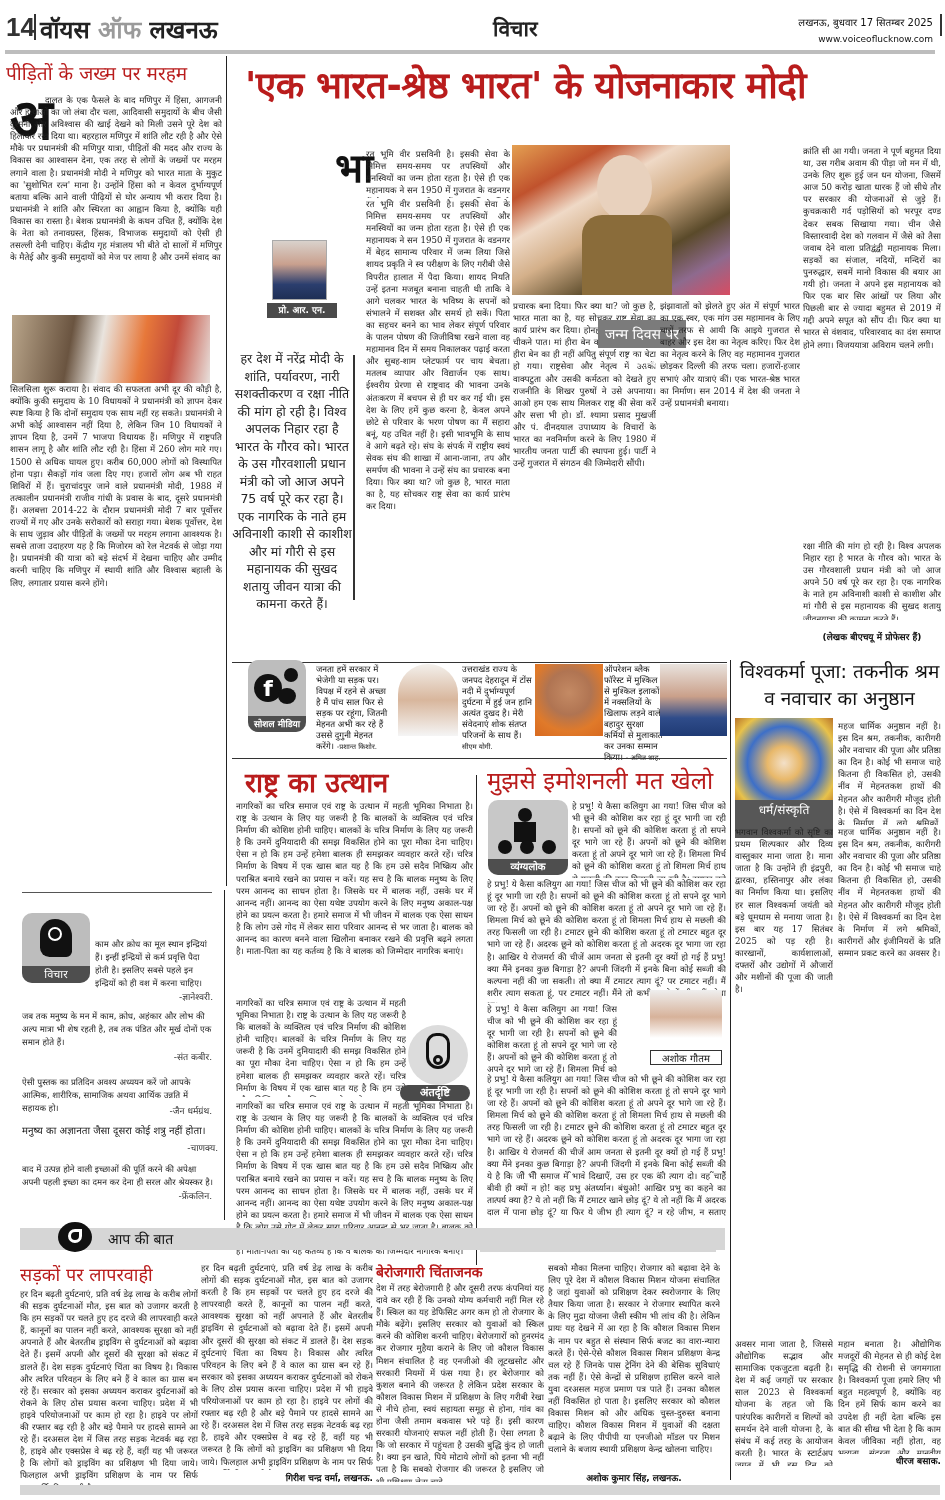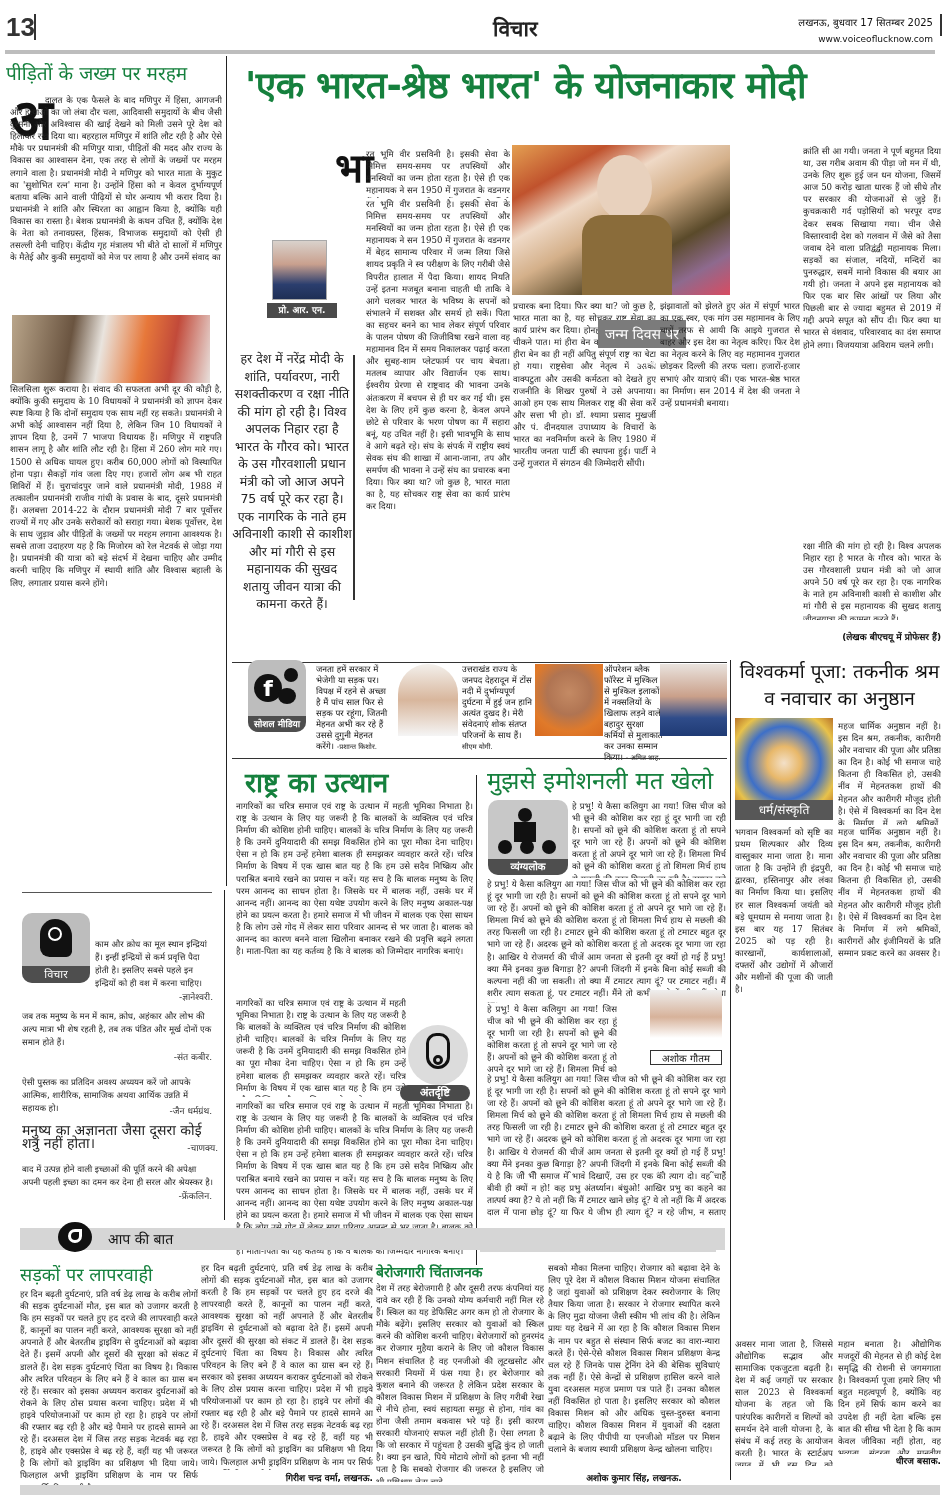--- a/index.html
+++ b/index.html
@@ -7,34 +7,39 @@
 .abs{position:absolute}
 .txt{font-size:8.6px;line-height:12.1px;text-align:justify;color:#222;overflow:hidden;font-family:"DejaVu Serif",serif}
 .hdr{top:0;left:0;width:945px;height:50px}
 .pno{left:6px;top:12px;font-size:26px;font-weight:900;color:#333;font-family:"Liberation Sans",sans-serif}
 .brand{left:40px;top:12px;font-size:24px;font-weight:900;color:#222}
 .brand .mid{color:#9a9a9a}
 .section{left:493px;top:14px;font-size:21px;font-weight:bold;color:#222}
 .dateline{right:12px;top:14px;font-size:10px;text-align:right;line-height:17px}
 .rule{background:#bdbdbd}
 .vline{background:#222}
-.h1{font-weight:bold;color:#15803d;white-space:nowrap}
+.h1{font-weight:bold;color:#b91c1c;white-space:nowrap}
 .cap{background:#5a5a5a;color:#fff;text-align:center;font-weight:bold}
 .ph{background:linear-gradient(135deg,#c7a07a,#8c5a3c 40%,#e6c7a0 70%,#6b4a3a)}
 .greybar{background:#d6d6d6}
 .iconbox{background:#bdbdbd;border-radius:10px}
 .quote{font-size:9.5px;line-height:15px;color:#222}
 .attr{font-size:9px;text-align:right;color:#333}
 </style>
 </head>
 <body>
 
 <div class="abs hdr">
-  <div class="abs pno">13</div>
+  <div class="abs pno">14</div>
   <div class="abs" style="left:34px;top:14px;width:2px;height:26px;background:#333"></div>
+  <div class="abs brand">
+    <span>वॉयस</span>
+    <span class="mid">ऑफ</span>
+    <span>लखनऊ</span>
+  </div>
   <div class="abs section">विचार</div>
   <div class="abs dateline">
     <div>लखनऊ, बुधवार 17 सितम्बर 2025</div>
     <div style="font-size:9px">www.voiceoflucknow.com</div>
   </div>
   <div class="abs" style="right:3px;top:14px;width:2px;height:22px;background:#333"></div>
 </div>
 <div class="abs rule" style="left:5px;top:50px;width:930px;height:4px"></div>
 
 <div class="abs" style="left:6px;top:60px;width:220px">
@@ -62,41 +67,41 @@
 <div class="abs txt" style="left:366px;top:198px;width:144px;height:455px"><span>रत भूमि वीर प्रसविनी है। इसकी सेवा के निमित्त समय-समय पर तपस्वियों और मनस्वियों का जन्म होता रहता है। ऐसे ही एक महानायक ने सन 1950 में गुजरात के वडनगर में बेहद सामान्य परिवार में जन्म लिया जिसे शायद प्रकृति ने स्व परीक्षण के लिए गरीबी जैसे विपरीत हालात में पैदा किया। शायद नियति उन्हें इतना मजबूत बनाना चाहती थी ताकि वे आगे चलकर भारत के भविष्य के सपनों को संभालने में सशक्त और समर्थ हो सकें। पिता का सहचर बनने का भाव लेकर संपूर्ण परिवार के पालन पोषण की जिजीविषा रखने वाला वह महामानव दिन में समय निकालकर पढ़ाई करता और सुबह-शाम प्लेटफार्म पर चाय बेचता। मतलब व्यापार और विद्यार्जन एक साथ। ईश्वरीय प्रेरणा से राष्ट्रवाद की भावना उनके अंतःकरण में बचपन से ही घर कर गई थी। इस देश के लिए हमें कुछ करना है, केवल अपने छोटे से परिवार के भरण पोषण का मैं सहारा बनूं, यह उचित नहीं है। इसी भावभूमि के साथ वे आगे बढ़ते रहे। संघ के संपर्क में राष्ट्रीय स्वयं सेवक संघ की शाखा में आना-जाना, तप और समर्पण की भावना ने उन्हें संघ का प्रचारक बना दिया। फिर क्या था? जो कुछ है, भारत माता का है, यह सोचकर राष्ट्र सेवा का कार्य प्रारंभ कर दिया।</span></div>
 <div class="abs" style="left:512px;top:145px;width:218px;height:150px;background:linear-gradient(150deg,#e4a052 0%,#c0522d 20%,#efd9c6 35%,#d4b08a 50%,#5a4a2a 70%,#8e6a8e 85%,#d84c62 100%)">
   <div class="abs" style="left:85px;top:10px;width:55px;height:65px;border-radius:50%;background:#e8d1bd"></div>
   <div class="abs" style="left:70px;top:70px;width:90px;height:80px;background:#8a6c3a;border-radius:20px 20px 0 0"></div>
 </div>
 <div class="abs txt" style="left:513px;top:300px;width:143px;height:355px"><span>प्रचारक बना दिया। फिर क्या था? जो कुछ है, भारत माता का है, यह सोचकर राष्ट्र सेवा का कार्य प्रारंभ कर दिया। होनहार बिरवान के होत चीकने पात। मां हीरा बेन का यह बिरवान अब हीरा बेन का ही नहीं अपितु संपूर्ण राष्ट्र का बेटा हो गया। राष्ट्रसेवा और नेतृत्व में उसकी वाक्पटुता और उसकी कर्मठता को देखते हुए राजनीति के शिखर पुरुषों ने उसे अपनाया। आओ हम एक साथ मिलकर राष्ट्र की सेवा करें और सत्ता भी हो। डॉ. श्यामा प्रसाद मुखर्जी और पं. दीनदयाल उपाध्याय के विचारों के भारत का नवनिर्माण करने के लिए 1980 में भारतीय जनता पार्टी की स्थापना हुई। पार्टी ने उन्हें गुजरात में संगठन की जिम्मेदारी सौंपी।</span></div>
 <div class="abs cap" style="left:598px;top:320px;width:88px;height:28px;font-size:14px;line-height:28px;background:#7b7b7b;font-weight:normal">जन्म दिवस पर विशेष</div>
 <div class="abs txt" style="left:660px;top:300px;width:140px;height:355px"><span>झंझावातों को झेलते हुए अंत में संपूर्ण भारत का एक स्वर, एक मांग उस महामानव के लिए चारों तरफ से आयी कि आइये गुजरात से बाहर और इस देश का नेतृत्व करिए। फिर देश का नेतृत्व करने के लिए वह महामानव गुजरात छोड़कर दिल्ली की तरफ चला। हजारों-हजार सभाएं और यात्राएं कीं। एक भारत-श्रेष्ठ भारत का निर्माण। सन 2014 में देश की जनता ने उन्हें प्रधानमंत्री बनाया।</span></div>
 <div class="abs txt" style="left:803px;top:145px;width:138px;height:395px"><span>क्रांति सी आ गयी। जनता ने पूर्ण बहुमत दिया था, उस गरीब अवाम की पीड़ा जो मन में थी, उनके लिए शुरू हुई जन धन योजना, जिसमें आज 50 करोड़ खाता धारक हैं जो सीधे तौर पर सरकार की योजनाओं से जुड़े हैं। कुचक्रकारी गर्द पड़ोसियों को भरपूर दण्ड देकर सबक सिखाया गया। चीन जैसे विस्तारवादी देश को गलवान में जैसे को तैसा जवाब देने वाला प्रतिद्वंद्वी महानायक मिला। सड़कों का संजाल, नदियों, मन्दिरों का पुनरुद्धार, सबमें मानो विकास की बयार आ गयी हो। जनता ने अपने इस महानायक को फिर एक बार सिर आंखों पर लिया और पिछली बार से ज्यादा बहुमत से 2019 में गद्दी अपने सपूत को सौंप दी। फिर क्या था भारत से वंशवाद, परिवारवाद का दंश समाप्त होने लगा। विजययात्रा अविराम चलने लगी।</span></div>
 <div class="abs txt" style="left:803px;top:540px;width:138px;height:80px"><span>रक्षा नीति की मांग हो रही है। विश्व अपलक निहार रहा है भारत के गौरव को। भारत के उस गौरवशाली प्रधान मंत्री को जो आज अपने 50 वर्ष पूरे कर रहा है। एक नागरिक के नाते हम अविनाशी काशी से काशीश और मां गौरी से इस महानायक की सुखद शतायु जीवनयात्रा की कामना करते हैं।</span></div>
-<div class="abs" style="left:803px;top:630px;width:138px;font-size:9px;text-align:right;font-weight:bold">(लेखक बीएचयू में प्रोफेसर हैं)</div>
+<div class="abs" style="left:803px;top:630px;width:138px;font-size:9px;text-align:center;font-weight:bold">(लेखक बीएचयू में प्रोफेसर हैं)</div>
 
 <div class="abs" style="left:232px;top:662px;width:495px;height:1px;background:#333"></div>
 <div class="abs iconbox" style="left:248px;top:660px;width:58px;height:72px">
   <div class="abs" style="left:6px;top:14px;width:28px;height:28px;border-radius:50%;background:#111;color:#fff;font-weight:bold;font-size:22px;text-align:center;line-height:30px">f</div>
   <div class="abs" style="left:36px;top:8px;width:14px;height:14px;border-radius:50%;background:#111"></div>
   <div class="abs" style="left:30px;top:28px;width:18px;height:16px;border-radius:50%;background:#111"></div>
   <div class="abs cap" style="left:0;bottom:0;width:58px;height:16px;font-size:9px;line-height:16px;border-radius:0 0 10px 10px;background:#4e4e4e">सोशल मीडिया</div>
 </div>
 <div class="abs" style="left:316px;top:664px;width:72px;font-size:8.5px;line-height:11px"><span>जनता हमें सरकार में भेजेगी या सड़क पर। विपक्ष में रहने से अच्छा है मैं पांच साल फिर से सड़क पर रहूंगा, जितनी मेहनत अभी कर रहे हैं उससे दुगुनी मेहनत करेंगे।</span> <span style="font-size:7px">-प्रशान्त किशोर.</span></div>
 <div class="abs" style="left:398px;top:664px;width:60px;height:72px;background:linear-gradient(180deg,#f3f0ec,#d8b69c 50%,#f5f5f5);border-radius:30px 30px 0 0"></div>
 <div class="abs" style="left:462px;top:664px;width:70px;font-size:8.5px;line-height:11px"><span>उत्तराखंड राज्य के जनपद देहरादून में टोंस नदी में दुर्भाग्यपूर्ण दुर्घटना में हुई जन हानि अत्यंत दुखद है। मेरी संवेदनाएं शोक संतप्त परिजनों के साथ हैं।</span> <span style="font-size:7px">सीएम योगी.</span></div>
 <div class="abs" style="left:535px;top:664px;width:68px;height:72px;background:radial-gradient(circle at 50% 40%,#c48a64 0,#b07452 40%,#e07a2a 70%,#d86a20 100%)"></div>
 <div class="abs" style="left:604px;top:664px;width:62px;font-size:8.5px;line-height:11px"><span>ऑपरेशन ब्लैक फॉरेस्ट में मुश्किल से मुश्किल इलाकों में नक्सलियों के खिलाफ लड़ने वाले बहादुर सुरक्षा कर्मियों से मुलाकात कर उनका सम्मान किया।</span> <span style="font-size:7px">- अमित शाह.</span></div>
 <div class="abs" style="left:660px;top:664px;width:67px;height:72px;background:linear-gradient(180deg,#e9e3de,#caa08a 45%,#2f4c8a 75%,#1f3a74)"></div>
 <div class="abs" style="left:232px;top:758px;width:495px;height:1px;background:#333"></div>
 
 <div class="abs vline" style="left:730px;top:660px;width:1px;height:820px"></div>
 <div class="abs" style="left:737px;top:658px;width:205px;font-size:19px;line-height:27px;text-align:center">विश्वकर्मा पूजा: तकनीक श्रम व नवाचार का अनुष्ठान</div>
 <div class="abs" style="left:735px;top:718px;width:98px;height:82px;background:radial-gradient(circle at 50% 55%,#f3e0c8 0,#e8b86a 25%,#3d6fc8 55%,#e8c24a 80%,#b8742a 100%)"></div>
-<div class="abs cap" style="left:735px;top:800px;width:98px;height:20px;font-size:12px;line-height:20px;font-weight:normal;background:#575757">धर्म/संस्कृति</div>
+<div class="abs cap" style="left:735px;top:800px;width:98px;height:38px;font-size:12px;line-height:20px;font-weight:normal;background:#575757">धर्म/संस्कृति</div>
 <div class="abs txt" style="left:838px;top:720px;width:103px;height:105px"><span>महज धार्मिक अनुष्ठान नहीं है। इस दिन श्रम, तकनीक, कारीगरी और नवाचार की पूजा और प्रतिष्ठा का दिन है। कोई भी समाज चाहे कितना ही विकसित हो, उसकी नींव में मेहनतकश हाथों की मेहनत और कारीगरी मौजूद होती है। ऐसे में विश्वकर्मा का दिन देश के निर्माण में लगे श्रमिकों, कारीगरों और इंजीनियरों के प्रति सम्मान प्रकट करने का अवसर है।</span></div>
 <div class="abs txt" style="left:735px;top:826px;width:98px;height:510px"><span>भगवान विश्वकर्मा को सृष्टि का प्रथम शिल्पकार और दिव्य वास्तुकार माना जाता है। माना जाता है कि उन्होंने ही इंद्रपुरी, द्वारका, हस्तिनापुर और लंका का निर्माण किया था। इसलिए हर साल विश्वकर्मा जयंती को बड़े धूमधाम से मनाया जाता है। इस बार यह 17 सितंबर 2025 को पड़ रही है। कारखानों, कार्यशालाओं, दफ्तरों और उद्योगों में औजारों और मशीनों की पूजा की जाती है।</span></div>
 <div class="abs txt" style="left:838px;top:826px;width:103px;height:510px"><span>महज धार्मिक अनुष्ठान नहीं है। इस दिन श्रम, तकनीक, कारीगरी और नवाचार की पूजा और प्रतिष्ठा का दिन है। कोई भी समाज चाहे कितना ही विकसित हो, उसकी नींव में मेहनतकश हाथों की मेहनत और कारीगरी मौजूद होती है। ऐसे में विश्वकर्मा का दिन देश के निर्माण में लगे श्रमिकों, कारीगरों और इंजीनियरों के प्रति सम्मान प्रकट करने का अवसर है।</span></div>
 <div class="abs txt" style="left:735px;top:1338px;width:98px;height:128px"><span>अवसर माना जाता है, जिससे औद्योगिक सद्भाव और सामाजिक एकजुटता बढ़ती है। देश में कई जगहों पर सरकार साल 2023 से विश्वकर्मा योजना के तहत जो कि पारंपरिक कारीगरों व शिल्पों को समर्थन देने वाली योजना है, के संबंध में कई तरह के आयोजन करती है। भारत के स्टार्टअप जगत में भी इस दिन को इनोवेशन डे की तरह मनाने की प्रवृत्ति है। संक्षेप में विश्वकर्मा पूजा भारत में</span></div>
 <div class="abs txt" style="left:838px;top:1338px;width:103px;height:116px"><span>महान बनाता है। औद्योगिक मजदूरों की मेहनत से ही कोई देश समृद्धि की रोशनी से जगमगाता है। विश्वकर्मा पूजा हमारे लिए भी बहुत महत्वपूर्ण है, क्योंकि वह दिन हमें सिर्फ काम करने का उपदेश ही नहीं देता बल्कि इस बात की सीख भी देता है कि काम केवल जीविका नहीं होता, वह भव्यता, सुंदरता और मानवीय मूल्यों का सृजन भी होता है जिसे ईश्वरीय सृजन की प्रतिष्ठा दी जाती है।</span></div>
 <div class="abs" style="left:838px;top:1454px;width:103px;font-size:9px;font-weight:bold;text-align:right">धीरज बसाक.</div>
 
 <div class="abs h1" style="left:245px;top:763px;font-size:27px">राष्ट्र का उत्थान</div>
 <div class="abs txt" style="left:236px;top:800px;width:237px;height:197px"><span>नागरिकों का चरित्र समाज एवं राष्ट्र के उत्थान में महती भूमिका निभाता है। राष्ट्र के उत्थान के लिए यह जरूरी है कि बालकों के व्यक्तित्व एवं चरित्र निर्माण की कोशिश होनी चाहिए। बालकों के चरित्र निर्माण के लिए यह जरूरी है कि उनमें दुनियादारी की समझ विकसित होने का पूरा मौका देना चाहिए। ऐसा न हो कि हम उन्हें हमेशा बालक ही समझकर व्यवहार करते रहें। चरित्र निर्माण के विषय में एक खास बात यह है कि हम उसे सदैव निष्क्रिय और पराश्रित बनाये रखने का प्रयास न करें। यह सच है कि बालक मनुष्य के लिए परम आनन्द का साधन होता है। जिसके घर में बालक नहीं, उसके घर में आनन्द नहीं। आनन्द का ऐसा यथेष्ट उपयोग करने के लिए मनुष्य अकाल-पक्ष होने का प्रयत्न करता है। हमारे समाज में भी जीवन में बालक एक ऐसा साधन है कि लोग उसे गोद में लेकर सारा परिवार आनन्द से भर जाता है। बालक को आनन्द का कारण बनने वाला खिलौना बनाकर रखने की प्रवृत्ति बढ़ने लगता है। माता-पिता का यह कर्तव्य है कि वे बालक को जिम्मेदार नागरिक बनाएं।</span></div>
 <div class="abs txt" style="left:236px;top:997px;width:170px;height:100px"><span>नागरिकों का चरित्र समाज एवं राष्ट्र के उत्थान में महती भूमिका निभाता है। राष्ट्र के उत्थान के लिए यह जरूरी है कि बालकों के व्यक्तित्व एवं चरित्र निर्माण की कोशिश होनी चाहिए। बालकों के चरित्र निर्माण के लिए यह जरूरी है कि उनमें दुनियादारी की समझ विकसित होने का पूरा मौका देना चाहिए। ऐसा न हो कि हम उन्हें हमेशा बालक ही समझकर व्यवहार करते रहें। चरित्र निर्माण के विषय में एक खास बात यह है कि हम उसे सदैव निष्क्रिय और पराश्रित बनाये रखने का प्रयास न करें। यह सच है कि बालक मनुष्य के लिए परम आनन्द का साधन होता है। जिसके घर में बालक नहीं, उसके घर में आनन्द नहीं। आनन्द का ऐसा यथेष्ट उपयोग करने के लिए मनुष्य अकाल-पक्ष होने का प्रयत्न करता है। हमारे समाज में भी जीवन में बालक एक ऐसा साधन है कि लोग उसे गोद में लेकर सारा परिवार आनन्द से भर जाता है। बालक को आनन्द का कारण बनने वाला खिलौना बनाकर रखने की प्रवृत्ति बढ़ने लगता है। माता-पिता का यह कर्तव्य है कि वे बालक को जिम्मेदार नागरिक बनाएं।</span></div>
@@ -131,21 +136,21 @@
   <div class="abs" style="left:18px;top:6px;width:32px;height:38px;background:#111;border-radius:16px 18px 6px 10px"></div>
   <div class="abs" style="left:26px;top:14px;width:14px;height:14px;border:2px solid #fff;border-radius:50%"></div>
   <div class="abs cap" style="left:0;bottom:0;width:68px;height:17px;font-size:11px;line-height:17px;font-weight:normal;border-radius:0 0 10px 10px;background:#4e4e4e">विचार</div>
 </div>
 <div class="abs quote" style="left:95px;top:938px;width:120px;font-size:8.5px;line-height:13px">काम और क्रोध का मूल स्थान इन्द्रियां हैं। इन्हीं इन्द्रियों से कर्म प्रवृत्ति पैदा होती है। इसलिए सबसे पहले इन इन्द्रियों को ही वश में करना चाहिए।</div>
 <div class="abs attr" style="left:95px;top:990px;width:118px">-ज्ञानेश्वरी.</div>
 <div class="abs quote" style="left:22px;top:1010px;width:192px;font-size:8.5px;line-height:13px">जब तक मनुष्य के मन में काम, क्रोध, अहंकार और लोभ की अल्प मात्रा भी शेष रहती है, तब तक पंडित और मूर्ख दोनों एक समान होते हैं।</div>
 <div class="abs attr" style="left:22px;top:1050px;width:190px">-संत कबीर.</div>
 <div class="abs quote" style="left:22px;top:1076px;width:192px;font-size:8.5px;line-height:13px">ऐसी पुस्तक का प्रतिदिन अवश्य अध्ययन करें जो आपके आत्मिक, शारीरिक, सामाजिक अथवा आर्थिक उन्नति में सहायक हो।</div>
 <div class="abs attr" style="left:22px;top:1104px;width:190px">-जैन धर्मग्रंथ.</div>
-<div class="abs quote" style="left:22px;top:1124px;width:192px;font-size:14px;line-height:13px">मनुष्य का अज्ञानता जैसा दूसरा कोई शत्रु नहीं होता।</div>
+<div class="abs quote" style="left:22px;top:1124px;width:192px;font-size:10px;line-height:13px">मनुष्य का अज्ञानता जैसा दूसरा कोई शत्रु नहीं होता।</div>
 <div class="abs attr" style="left:28px;top:1141px;width:190px">-चाणक्य.</div>
 <div class="abs quote" style="left:22px;top:1163px;width:192px;font-size:8.5px;line-height:13px">बाद में उत्पन्न होने वाली इच्छाओं की पूर्ति करने की अपेक्षा अपनी पहली इच्छा का दमन कर देना ही सरल और श्रेयस्कर है।</div>
 <div class="abs attr" style="left:22px;top:1189px;width:190px">-फ्रेंकलिन.</div>
 <div class="abs vline" style="left:224px;top:890px;width:1px;height:330px"></div>
 
 <div class="abs greybar" style="left:20px;top:1228px;width:705px;height:22px"></div>
 <div class="abs" style="left:58px;top:1222px;width:34px;height:30px;background:#111;border-radius:50%">
   <div class="abs" style="left:10px;top:7px;width:14px;height:14px;border:3px solid #fff;border-radius:50% 0 50% 50%"></div>
 </div>
 <div class="abs" style="left:108px;top:1229px;font-size:14px;font-weight:normal">आप की बात</div>

